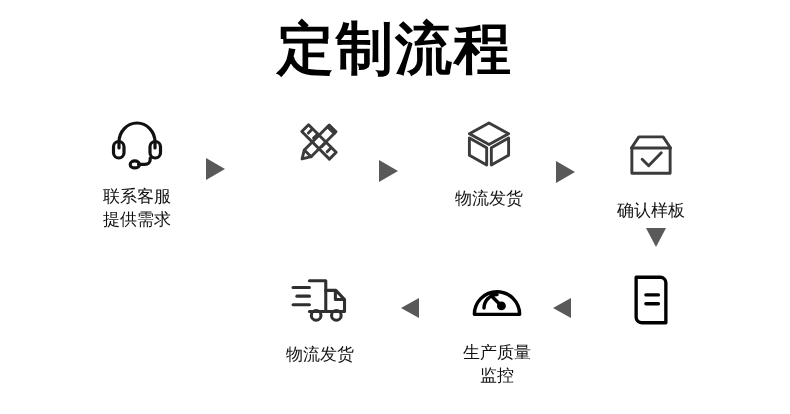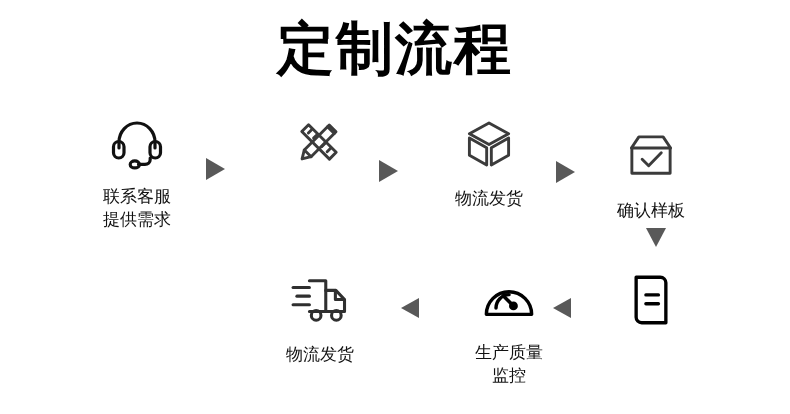--- a/index.html
+++ b/index.html
@@ -51,21 +51,21 @@
     white-space: pre-line;
   }
 
   
   .step-1 { left: 62px;  top: 110px; }
   .step-2 { left: 244px; top: 110px; }
   .step-3 { left: 414px; top: 112px; }
   .step-4 { left: 576px; top: 124px; }
   
   .step-5 { left: 576px; top: 268px; }
-  .step-6 { left: 434px; top: 266px; }
+  .step-6 { left: 422px; top: 266px; }
   .step-7 { left: 245px; top: 268px; }
 
   
   .arrow {
     position: absolute;
     width: 0;
     height: 0;
   }
   .arrow-right {
     border-top: 11px solid transparent;

